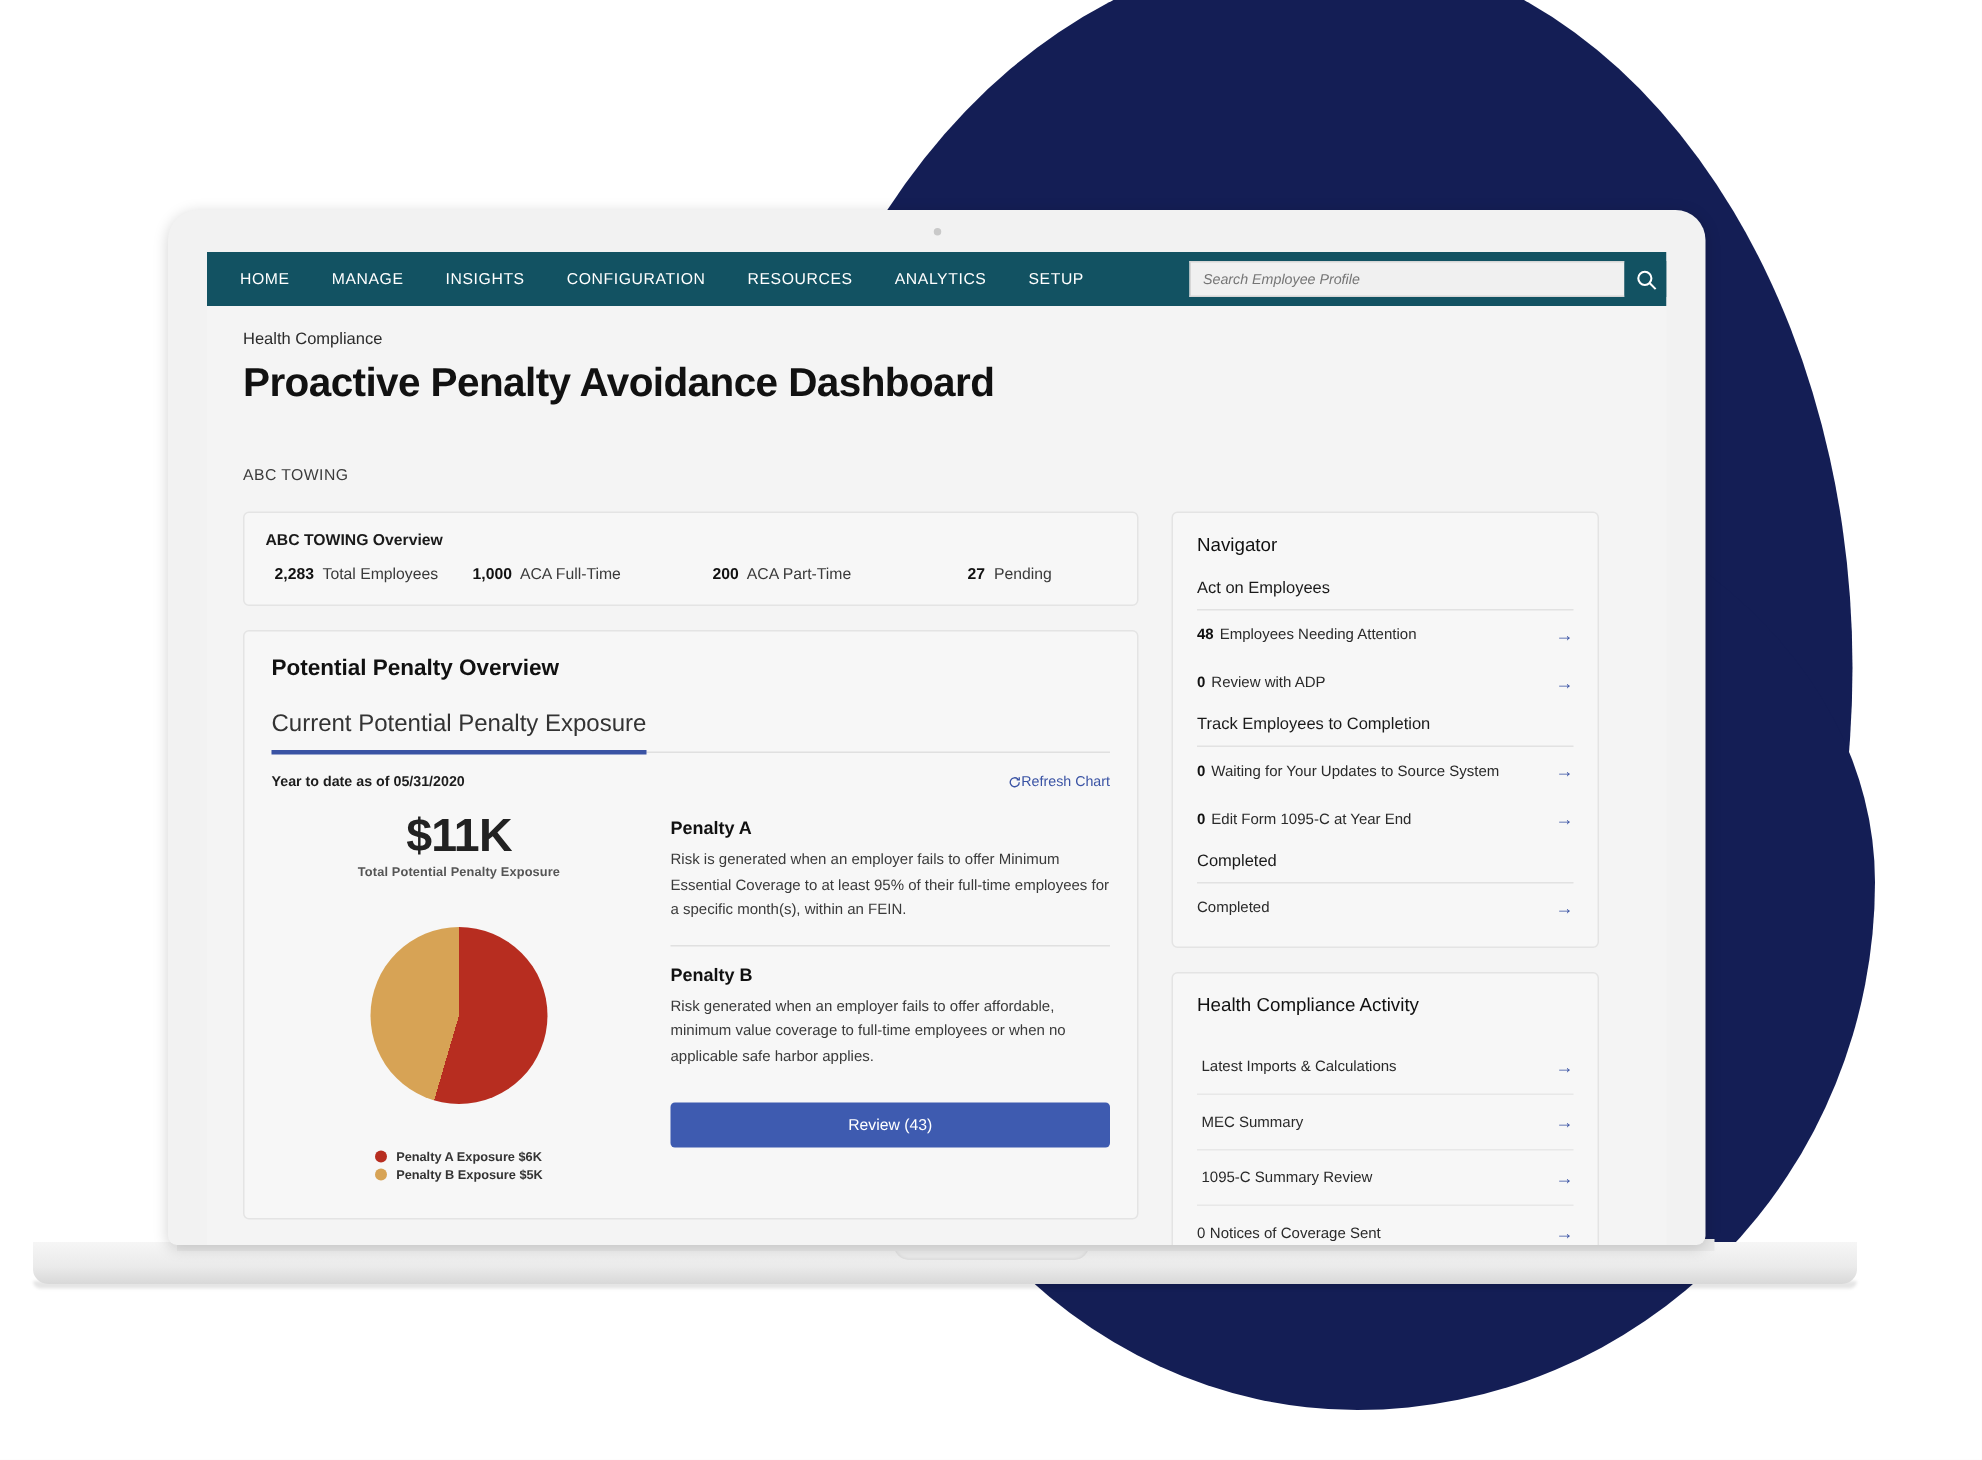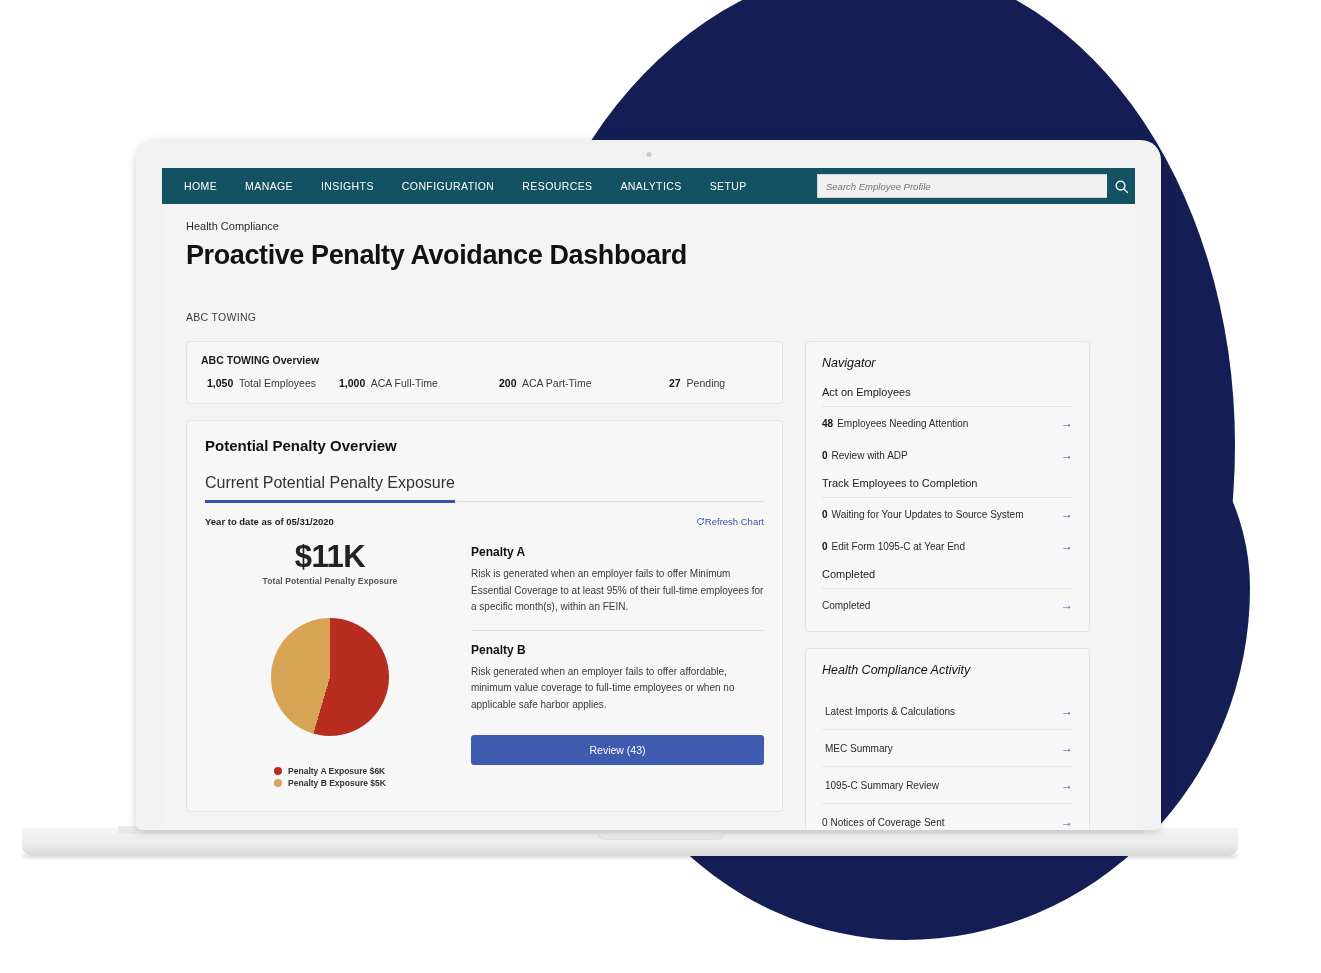--- a/index.html
+++ b/index.html
@@ -25,21 +25,21 @@
     left: 560px; top: 300px;
     width: 690px; height: 640px;
     background: #141e55;
     border-radius: 46% 54% 50% 50% / 40% 45% 55% 60%;
     z-index: 1;
   }
 
   
   .laptop { position: absolute; left: 0; top: 0; width: 1321px; height: 973px; z-index: 3; }
   .lid {
-    position: absolute; left: 136px; top: 140px;
+    position: absolute; left: 112px; top: 140px;
     width: 1025px; height: 690px;
     background: #f2f2f2;
     border-radius: 20px 20px 6px 6px;
     box-shadow: 0 2px 10px rgba(0,0,0,.18);
     overflow: hidden;
   }
   .webcam {
     position: absolute; left: 50%; top: 12px; transform: translateX(-50%);
     width: 5px; height: 5px; border-radius: 50%;
     background: #c9c9c9;
@@ -160,21 +160,21 @@
   .hr { height: 1px; background: #e0e0e0; margin: 14px 0 12px; }
   .reviewbtn {
     margin-top: 22px; width: 100%; height: 30px;
     background: #3e5bb0; border: none; border-radius: 3px;
     color: #fff; font-size: 10.5px; font-family: "Liberation Sans", sans-serif;
     cursor: pointer;
   }
 
   
   .panel { padding: 14px 16px 10px; margin-bottom: 16px; }
-  .panel-title { font-size: 12.5px; color: #111; margin-bottom: 16px; font-style: italic; }
+  .panel-title { font-size: 12.5px; color: #111; margin-bottom: 16px; }
   .sect { font-size: 11px; color: #1a1a1a; padding-bottom: 8px; border-bottom: 1px solid #e2e2e2; }
   .navitem {
     display: flex; align-items: center;
     padding: 9px 0 9px 0; font-size: 10px; color: #2a2a2a; cursor: pointer;
   }
   .navitem .cnt { font-weight: 700; margin-right: 4px; color: #111; }
   .navitem .arr { margin-left: auto; color: #3a53a4; font-size: 12px; }
   .sect.mt { margin-top: 6px; }
 
   .actitem {
@@ -232,21 +232,21 @@
         </div>
 
         <div class="cols">
 
           <div class="colmain">
 
             <div class="card ovr">
               <div class="ovr-title">ABC TOWING Overview</div>
               <div class="ovr-row">
                 <div class="ovr-stat">
-                  <b>1,050</b> <span>Total Employees</span>
+                  <b>2,283</b> <span>Total Employees</span>
                 </div>
                 <div class="ovr-stat">
                   <b>1,000</b> <span>ACA Full-Time</span>
                 </div>
                 <div class="ovr-stat">
                   <b>200</b> <span>ACA Part-Time</span>
                 </div>
                 <div class="ovr-stat">
                   <b>27</b> <span>Pending</span>
                 </div>

